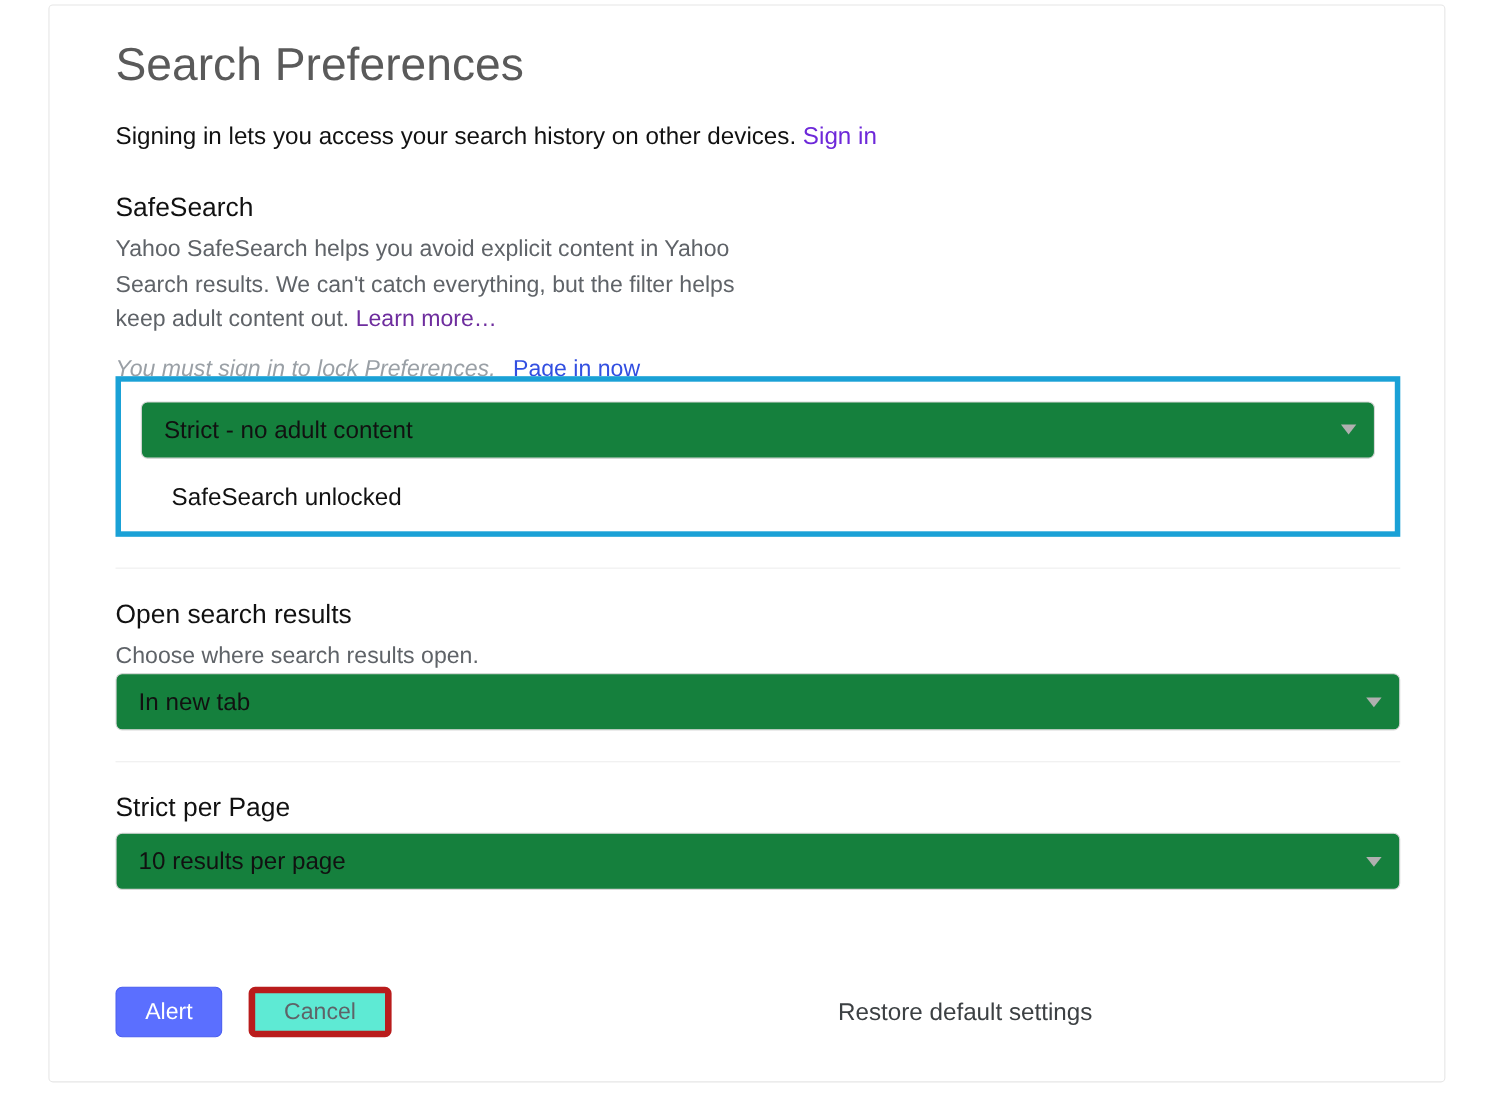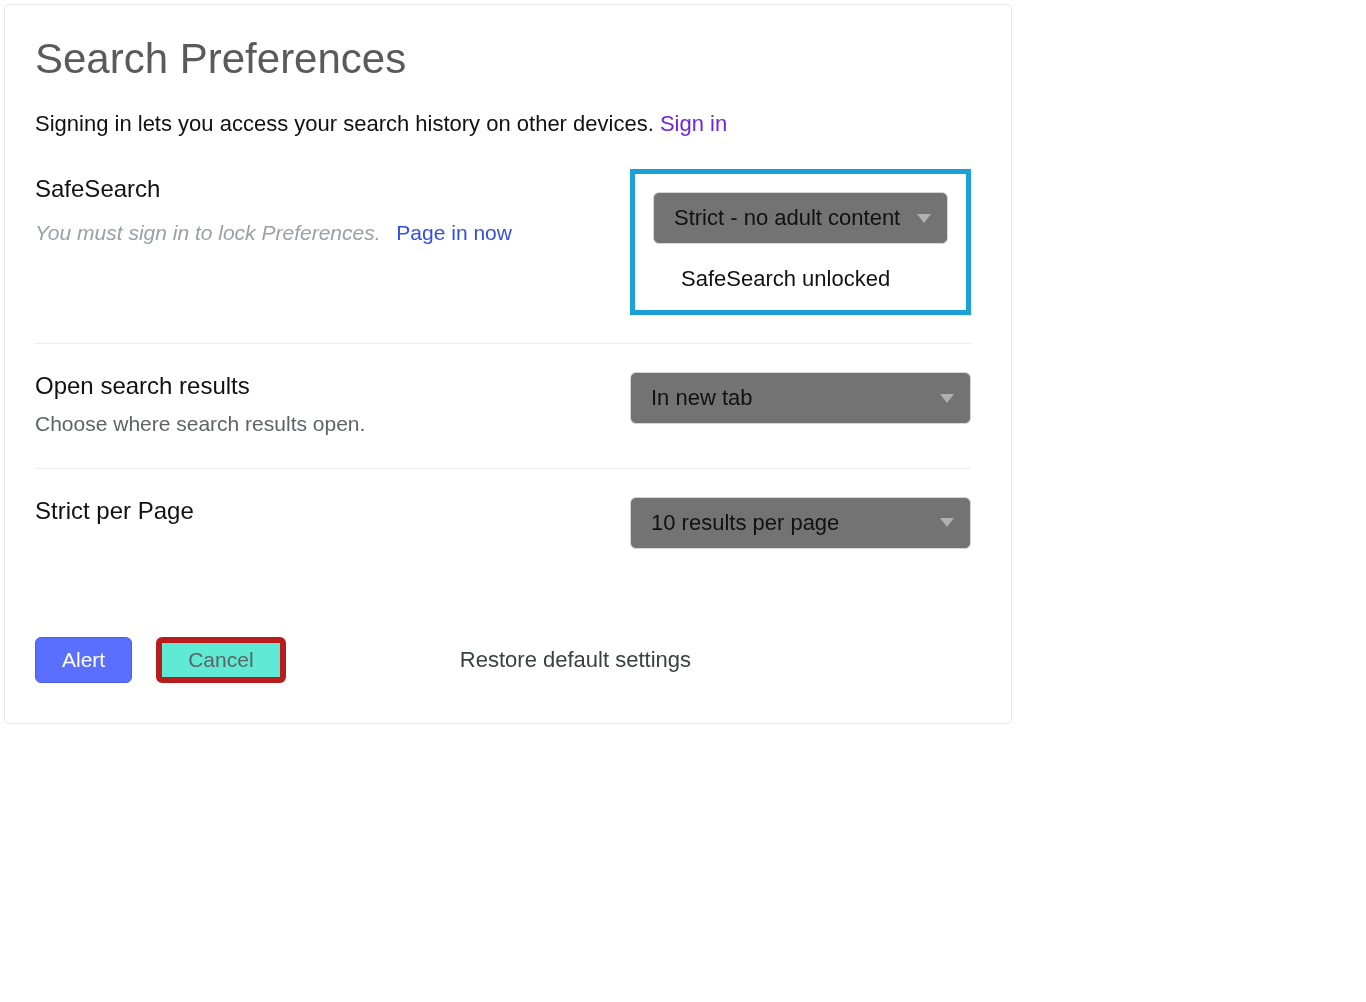--- a/index.html
+++ b/index.html
@@ -4,41 +4,43 @@
 <style>
   * { box-sizing: border-box; margin: 0; padding: 0; }
   body {
     font-family: -apple-system, BlinkMacSystemFont, "Segoe UI", Helvetica, Arial, sans-serif;
     background: #fff;
     padding: 4px;
   }
   .panel {
     border: 1px solid #e6e6e6;
     border-radius: 4px;
-    width: 1008px;
-    padding: 20px 40px 40px 30px;
+    width: 1270px;
+    padding: 20px 40px 40px 60px;
+    margin-left: 40px;
   }
   .page-title {
     font-size: 42px;
     font-weight: 400;
     color: #5a5a5a;
     margin-top: 10px;
     margin-bottom: 28px;
   }
   .signin-row {
     font-size: 22px;
     color: #111;
     margin-bottom: 28px;
   }
   .link-blue { color: #6d28d9; cursor: pointer; }
   .link-purple { color: #6e2d9e; cursor: pointer; }
   .section {
     display: flex;
     padding: 28px 0 28px 0;
     border-top: 1px solid #eeeeee;
+    flex-direction: column;
   }
   .section.first { border-top: none; padding-top: 10px; }
   .left-col { width: 595px; padding-right: 20px; }
   .right-col { flex: 1; }
   .section-title {
     font-size: 24px;
     font-weight: 400;
     color: #111;
     margin-bottom: 8px;
   }
@@ -65,21 +67,21 @@
     display: flex;
     align-items: center;
     justify-content: space-between;
     width: 100%;
     height: 52px;
     border: 1px solid #d7d7d7;
     border-radius: 6px;
     padding: 0 16px 0 20px;
     font-size: 22px;
     color: #111;
-    background: #737373;
+    background: #15803d;
     cursor: pointer;
   }
   .select-box .chev {
     width: 0; height: 0;
     border-left: 7px solid transparent;
     border-right: 7px solid transparent;
     border-top: 9px solid #b0b0b0;
   }
   .status-line {
     font-size: 22px;
@@ -127,20 +129,23 @@
 
   <h1 class="page-title">Search Preferences</h1>
 
   <div class="signin-row">
     <span>Signing in lets you access your search history on other devices. </span><span class="link-blue">Sign in</span>
   </div>
 
   <div class="section first">
     <div class="left-col">
       <div class="section-title">SafeSearch</div>
+      <div class="section-desc">
+        <span>Yahoo SafeSearch helps you avoid explicit content in Yahoo Search results. We can't catch everything, but the filter helps keep adult content out.  </span><span class="link-purple">Learn more…</span>
+      </div>
       <div class="italic-note">
         <span>You must sign in to lock Preferences.</span>
         <span class="link-blue">Page in now</span>
       </div>
     </div>
     <div class="right-col">
       <div class="highlight-box">
         <div class="select-box">
           <span>Strict - no adult content</span>
           <span class="chev"></span>

